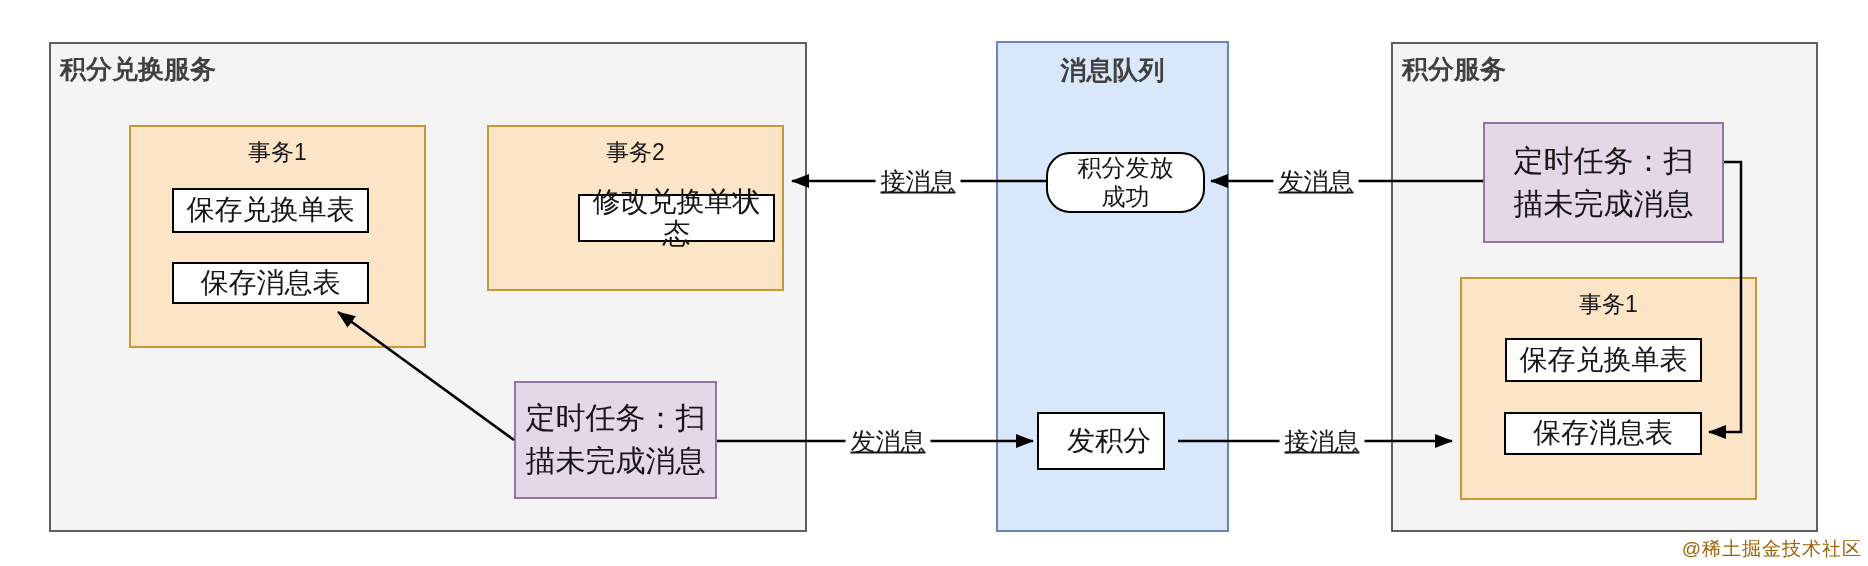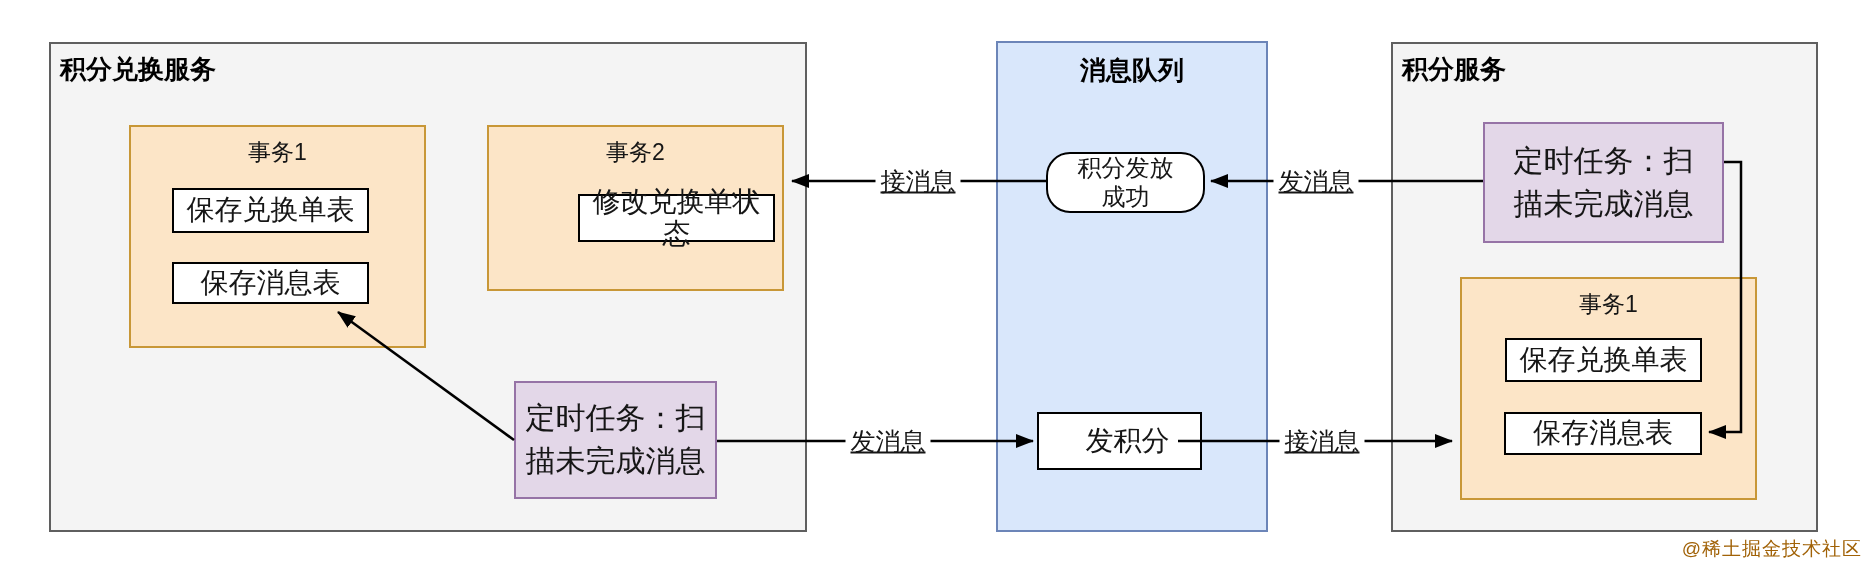--- a/index.html
+++ b/index.html
@@ -3,21 +3,21 @@
 <meta charset="utf-8">
 <style>
   html,body{margin:0;padding:0;background:#ffffff;}
   .stage{
     position:relative;width:1868px;height:566px;background:#ffffff;overflow:hidden;
     font-family:"Liberation Sans","DejaVu Sans",sans-serif;color:#161616;
   }
   .container{position:absolute;box-sizing:border-box;}
   .container.gray{background:#f4f4f4;border:2px solid #5f5f5f;}
   .container.blue{background:#d9e7fb;border:2px solid #6c85b8;}
-  .ctitle{font-size:26px;font-weight:bold;color:#000000;line-height:1.2;}
+  .ctitle{font-size:26px;font-weight:bold;color:#404040;line-height:1.2;}
   .ctitle.tl{position:absolute;left:9px;top:10px;}
   .ctitle.tc{position:absolute;left:0;right:0;top:12px;text-align:center;}
   .box{position:absolute;box-sizing:border-box;}
   .box.orange{background:#fce5c7;border:2px solid #c89737;}
   .box.purple{background:#e3d7e8;border:2px solid #9673a6;display:flex;align-items:center;justify-content:center;text-align:center;}
   .box.white{background:#ffffff;border:2px solid #000000;display:flex;align-items:center;justify-content:center;text-align:center;}
   .btitle{position:absolute;left:0;right:0;top:10px;text-align:center;font-size:23px;}
   .steptext{font-size:28px;line-height:1.15;}
   .timertext{font-size:30px;line-height:1.42;width:200px;}
   .wraptext{font-size:24px;line-height:1.2;width:100px;}
@@ -32,21 +32,21 @@
 </style>
 </head>
 <body>
 
 <div class="stage">
 
   <div class="container gray" style="left:49px;top:42px;width:758px;height:490px;">
     <div class="ctitle tl">积分兑换服务</div>
   </div>
 
-  <div class="container blue" style="left:996px;top:41px;width:272px;height:491px;">
+  <div class="container blue" style="left:996px;top:41px;width:233px;height:491px;">
     <div class="ctitle tc">消息队列</div>
   </div>
 
   <div class="container gray" style="left:1391px;top:42px;width:427px;height:490px;">
     <div class="ctitle tl">积分服务</div>
   </div>
 
   <div class="box orange" style="left:129px;top:125px;width:297px;height:223px;">
     <div class="btitle">事务1</div>
   </div>
@@ -64,21 +64,21 @@
     <span class="steptext">修改兑换单状态</span>
   </div>
 
   <div class="box purple" style="left:514px;top:381px;width:203px;height:118px;">
     <span class="timertext">定时任务：扫描未完成消息</span>
   </div>
 
   <div class="box white" style="left:1046px;top:152px;width:159px;height:61px;border-radius:24px;">
     <span class="wraptext">积分发放成功</span>
   </div>
-  <div class="box white" style="left:1037px;top:412px;width:165px;height:58px;padding-left:16px;">
+  <div class="box white" style="left:1037px;top:412px;width:128px;height:58px;padding-left:16px;">
     <span class="steptext">发积分</span>
   </div>
 
   <div class="box purple" style="left:1483px;top:122px;width:241px;height:121px;">
     <span class="timertext">定时任务：扫描未完成消息</span>
   </div>
 
   <div class="box orange" style="left:1460px;top:277px;width:297px;height:223px;">
     <div class="btitle">事务1</div>
   </div>

